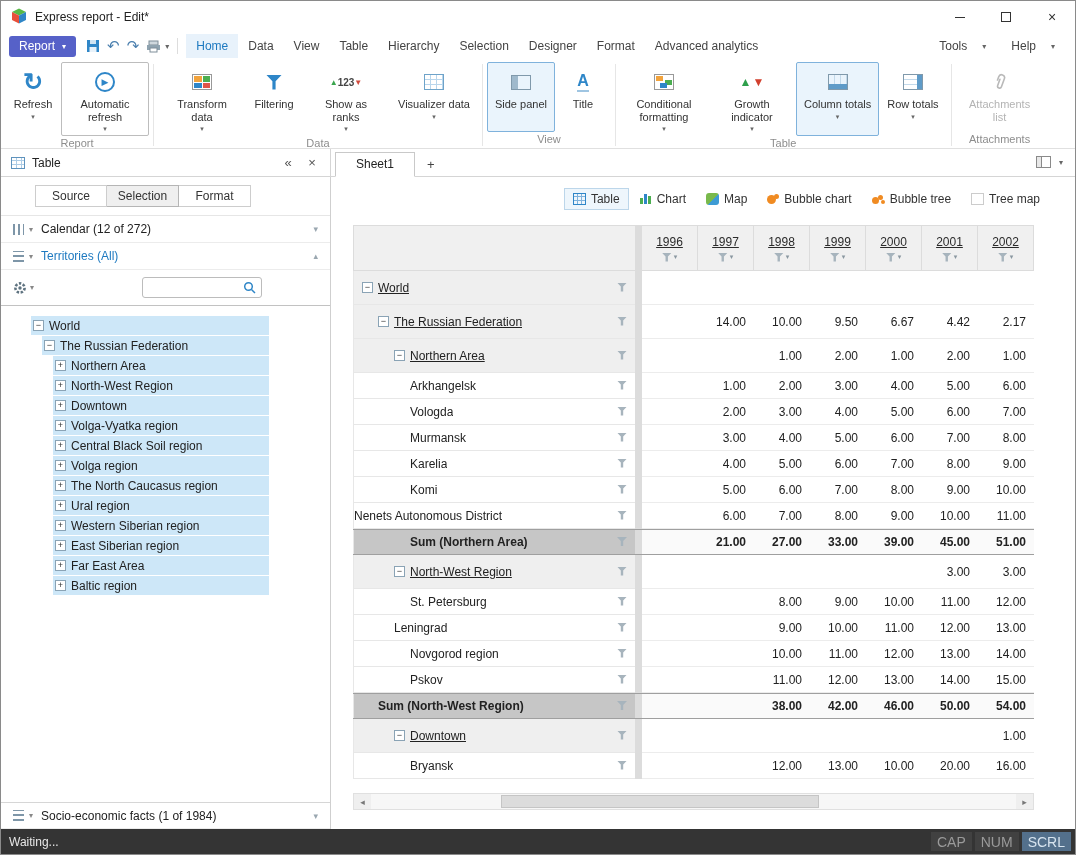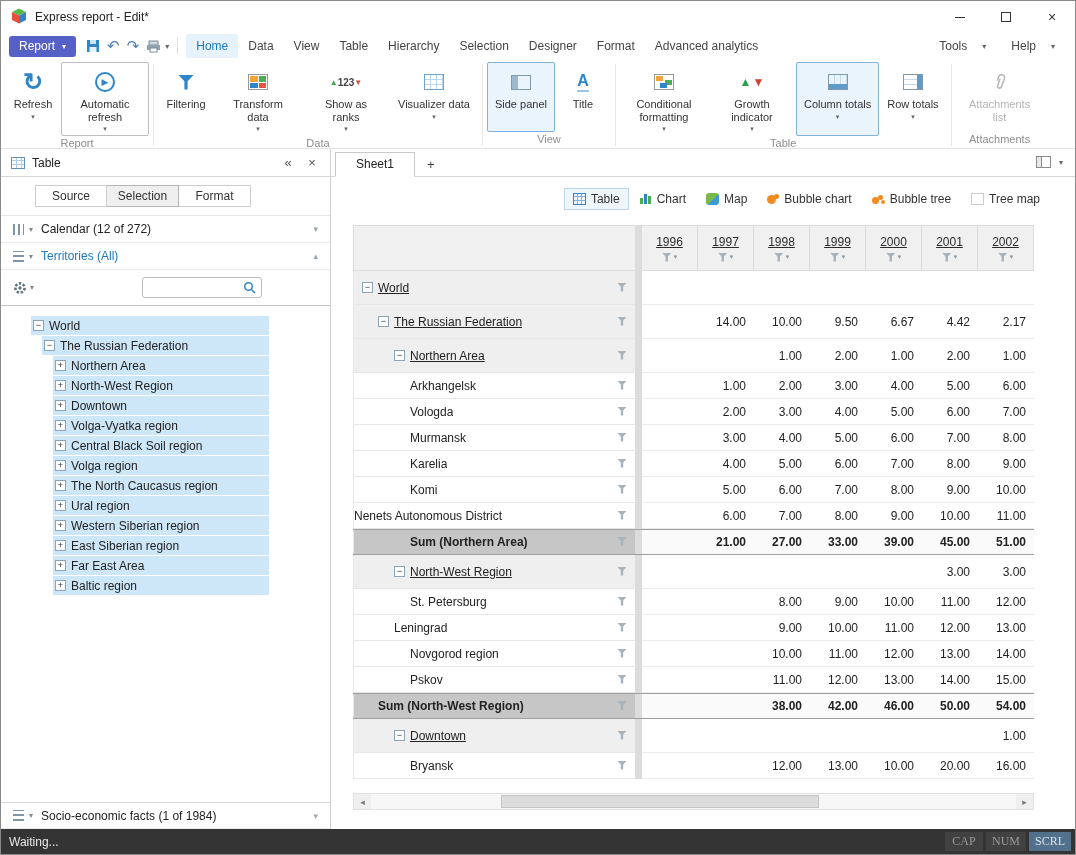--- a/index.html
+++ b/index.html
@@ -165,21 +165,21 @@
   
   .hscroll{margin:14px 0 0 22px;width:681px;height:17px;display:flex;align-items:stretch;border:1px solid #e0e0e0;background:#f7f7f7;flex:0 0 auto;}
   .hs-btn{width:17px;display:flex;align-items:center;justify-content:center;color:#777;font-size:9px;background:#efefef;}
   .hs-track{flex:1;position:relative;}
   .hs-thumb{position:absolute;top:1px;bottom:1px;left:130px;width:318px;background:#dcdcdc;border:1px solid #c5c5c5;}
 
   
   .statusbar{height:25px;background:#343434;display:flex;align-items:center;padding:0 4px 0 8px;flex:0 0 auto;}
   .status-text{color:#e8e8e8;}
   .status-right{margin-left:auto;display:flex;gap:3px;}
-  .chip{min-width:38px;height:19px;display:flex;align-items:center;justify-content:center;font-size:12px;color:#9a9a9a;background:#414141;padding:0 6px;font-family:Liberation Serif, serif;}
+  .chip{min-width:38px;height:19px;display:flex;align-items:center;justify-content:center;font-size:14px;color:#9a9a9a;background:#414141;padding:0 6px;}
   .chip.scrl{background:#53708c;color:#d7e4ef;}
 </style>
 </head>
 <body>
 
 <div class="window">
 
   <div class="titlebar">
     <span>
       <svg width="16" height="16" viewBox="0 0 16 16">
@@ -262,35 +262,35 @@
         </div>
       </div>
       <div class="rgroup-label">Report</div>
     </div>
     <div class="rsep"></div>
 
     <div class="rgroup">
       <div class="rbuttons">
         <div class="rbtn">
           <span class="ricon">
-              <span class="i-funnel-lg"></span>
-            </span>
-          <span class="rlabel">Filtering</span>
-        </div>
-        <div class="rbtn">
-          <span class="ricon">
               <span class="i-transform">
                 <i></i>
                 <i></i>
                 <i></i>
                 <i></i>
               </span>
             </span>
           <span class="rlabel">Transform data</span>
           <i class="rcaret">▾</i>
+        </div>
+        <div class="rbtn">
+          <span class="ricon">
+              <span class="i-funnel-lg"></span>
+            </span>
+          <span class="rlabel">Filtering</span>
         </div>
         <div class="rbtn">
           <span class="ricon">
               <span class="i-ranks"><i class="ar-up">▲</i>123<i class="ar-down">▼</i></span>
             </span>
           <span class="rlabel">Show as ranks</span>
           <i class="rcaret">▾</i>
         </div>
         <div class="rbtn">
           <span class="ricon">

